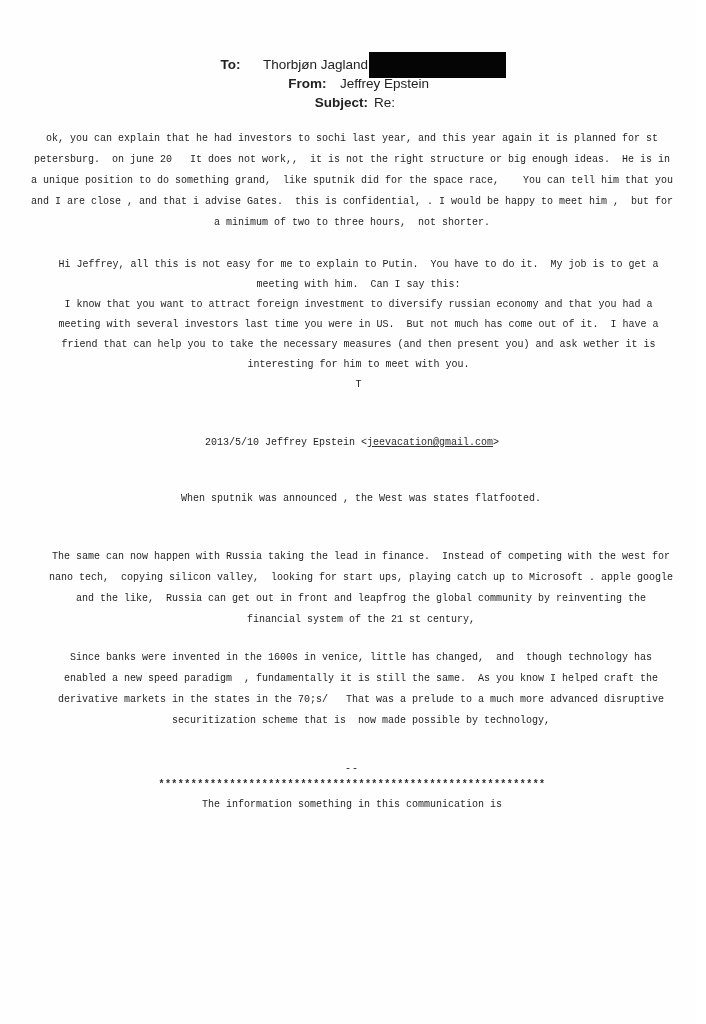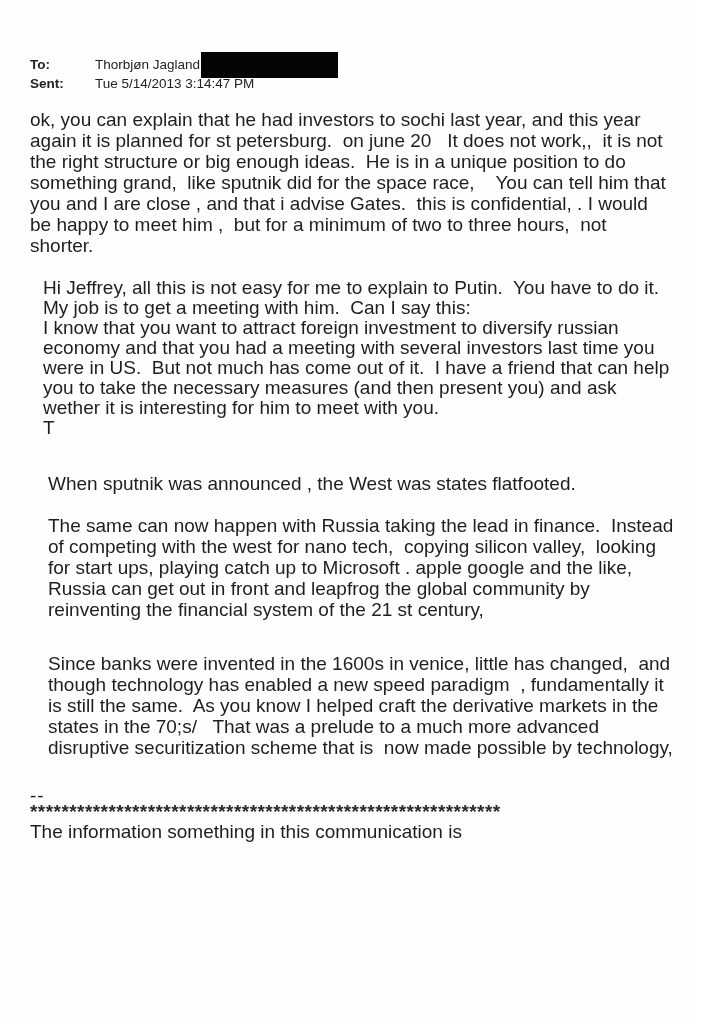--- a/index.html
+++ b/index.html
@@ -9,20 +9,21 @@
   }
   .page {
     position: relative;
     width: 696px;
     height: 1024px;
     box-sizing: border-box;
     padding: 55px 22px 0 30px;
     background: #fefefe;
     color: #1e1e1e;
     overflow: hidden;
+    text-align: center;
   }
   
   .header {
     font-family: "Liberation Sans", "DejaVu Sans", sans-serif;
     font-size: 13.5px;
     line-height: 19px;
     margin-bottom: 16px;
     color: #222222;
   }
   .hrow { white-space: nowrap; }
@@ -44,39 +45,39 @@
   }
   .redaction-quote {
     width: 140px;
     height: 23px;
     vertical-align: middle;
     margin: -4px 0;
     border: 1px solid #979797;
   }
   
   .par {
-    font-family: Liberation Sans, sans-serif;
-    font-size: 19px;
+    font-family: Liberation Mono, monospace;
+    font-size: 10px;
     line-height: 21px;
     margin: 0;
     white-space: pre-wrap;
     color: #1e1e1e;
   }
   .opening { margin-top: 0; }
   .quote-attr { margin-top: 28px; white-space: normal; }
   .quote-block {
     margin-top: 22px;
     margin-left: 13px;
     line-height: 20px;
   }
   .attribution { margin-top: 37px; }
   .deep-block { margin-left: 18px; }
   .p-when  { margin-top: 35px; }
-  .p-same  { margin-top: 21px; }
-  .p-banks { margin-top: 33px; }
+  .p-same  { margin-top: 37px; }
+  .p-banks { margin-top: 17px; }
   .p-russia{ margin-top: 14px; }
   .email-link {
     color: #2e2e2e;
     text-decoration: underline;
     cursor: pointer;
   }
   
   .footer { margin-top: 31px; }
   .dashes {
     line-height: 13px;
@@ -93,31 +94,35 @@
 </head>
 <body>
 
 <div class="page">
 
   <div class="header">
     <div class="hrow">
       <span class="hlabel">To:</span><span class="hval">Thorbjøn Jagland</span><span class="redaction redaction-to"></span>
     </div>
     <div class="hrow">
-      <span class="hlabel">Sent:</span><span class="hval">Tue 5/14/2013 3:14:47 PM</span>
+      <span class="hlabel">From:</span><span class="hval">Jeffrey Epstein</span>
+    </div>
+    <div class="hrow">
+      <span class="hlabel">Subject:</span><span class="hval">Re:</span>
     </div>
   </div>
 
   <p class="par opening">ok, you can explain that he had investors to sochi last year, and this year again it is planned for st petersburg.  on june 20   It does not work,,  it is not the right structure or big enough ideas.  He is in a unique position to do something grand,  like sputnik did for the space race,    You can tell him that you and I are close , and that i advise Gates.  this is confidential, . I would be happy to meet him ,  but for a minimum of two to three hours,  not shorter.</p>
 
 
   <p class="par quote-block">Hi Jeffrey, all this is not easy for me to explain to Putin.  You have to do it.  My job is to get a meeting with him.  Can I say this:
 I know that you want to attract foreign investment to diversify russian economy and that you had a meeting with several investors last time you were in US.  But not much has come out of it.  I have a friend that can help you to take the necessary measures (and then present you) and ask wether it is interesting for him to meet with you.
 T</p>
 
+  <p class="par attribution"><span>2013/5/10 Jeffrey Epstein &lt;</span><a class="email-link">jeevacation@gmail.com</a><span>&gt;</span></p>
 
   <div class="deep-block">
     <p class="par p-when">When sputnik was announced , the West was states flatfooted.</p>
     <p class="par p-same">The same can now happen with Russia taking the lead in finance.  Instead of competing with the west for nano tech,  copying silicon valley,  looking for start ups, playing catch up to Microsoft . apple google and the like,  Russia can get out in front and leapfrog the global community by reinventing the financial system of the 21 st century,</p>
     <p class="par p-banks">Since banks were invented in the 1600s in venice, little has changed,  and  though technology has enabled a new speed paradigm  , fundamentally it is still the same.  As you know I helped craft the derivative markets in the states in the 70;s/   That was a prelude to a much more advanced disruptive securitization scheme that is  now made possible by technology,</p>
   </div>
 
   <div class="footer">
     <div class="par dashes">--</div>
     <div class="par asterisks">************************************************************</div>

